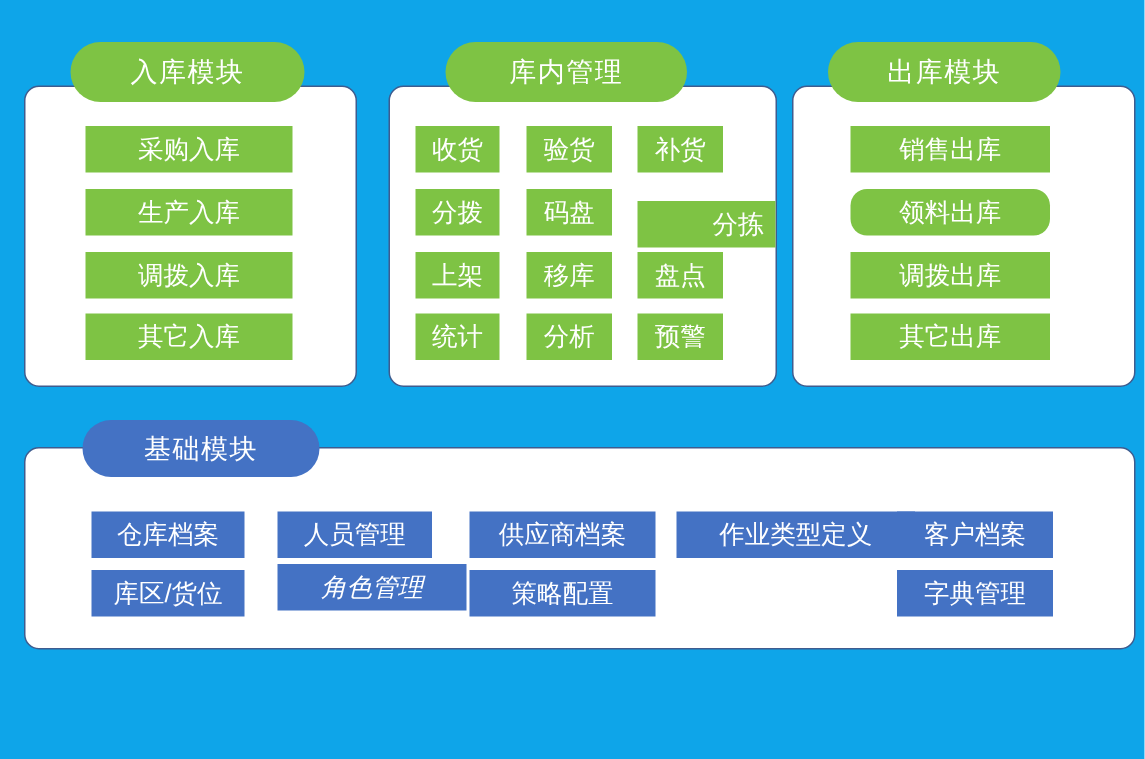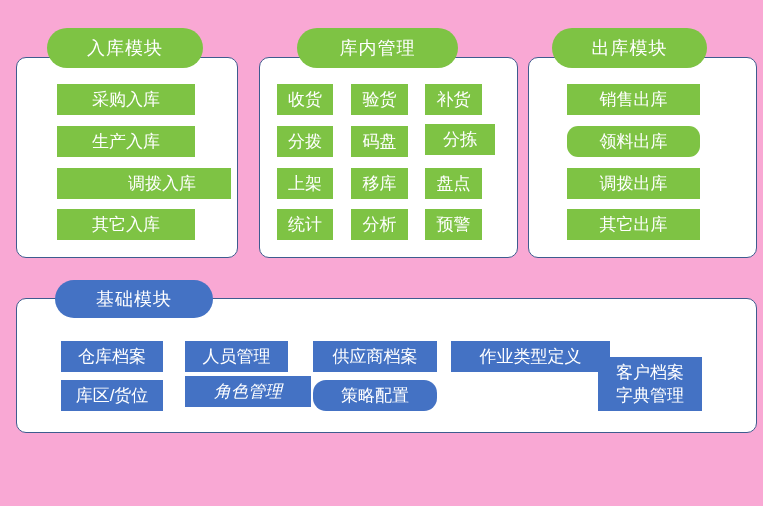--- a/index.html
+++ b/index.html
@@ -1,19 +1,19 @@
 <!DOCTYPE html>
 <html><head>
 <meta charset="utf-8">
 <style>
   html, body { margin: 0; padding: 0; background: #ffffff; }
   .canvas {
     position: relative;
     width: 763px; height: 506px;
-    background: #f9a8d4;
+    background: #0ea5e9;
     font-family: "Liberation Sans", sans-serif;
     overflow: hidden;
   }
   .panel {
     position: absolute;
     border: 1.5px solid #3E5C8F;
     border-radius: 10px;
     background: #ffffff;
     box-sizing: border-box;
   }
@@ -45,33 +45,33 @@
 <body>
 
 <div class="canvas">
 
   <div class="panel" style="left:16px; top:57px; width:222px; height:201px;"></div>
   <div class="pill green" style="left:47px; top:28px; width:156px; height:40px;">
     <span>入库模块</span>
   </div>
   <div class="item green" style="left:57px; top:84px;  width:138px; height:31px;">采购入库</div>
   <div class="item green" style="left:57px; top:126px; width:138px; height:31px;">生产入库</div>
-  <div class="item green" style="left:57px; top:168px; width:138px; height:31px;padding-left:36px;">调拨入库</div>
+  <div class="item green" style="left:57px; top:168px; width:138px; height:31px;">调拨入库</div>
   <div class="item green" style="left:57px; top:209px; width:138px; height:31px;">其它入库</div>
 
   <div class="panel" style="left:259px; top:57px; width:259px; height:201px;"></div>
   <div class="pill green" style="left:297px; top:28px; width:161px; height:40px;">
     <span>库内管理</span>
   </div>
   <div class="item green" style="left:277px; top:84px;  width:56px; height:31px;">收货</div>
   <div class="item green" style="left:351px; top:84px;  width:57px; height:31px;">验货</div>
   <div class="item green" style="left:425px; top:84px;  width:57px; height:31px;">补货</div>
   <div class="item green" style="left:277px; top:126px; width:56px; height:31px;font-family:Liberation Mono, monospace;">分拨</div>
   <div class="item green" style="left:351px; top:126px; width:57px; height:31px;">码盘</div>
-  <div class="item green" style="left:425px; top:124px; width:70px; height:31px;">分拣</div>
+  <div class="item green" style="left:425px; top:134px; width:50px; height:31px;padding-left:42px;">分拣</div>
   <div class="item green" style="left:277px; top:168px; width:56px; height:31px;">上架</div>
   <div class="item green" style="left:351px; top:168px; width:57px; height:31px;">移库</div>
   <div class="item green" style="left:425px; top:168px; width:57px; height:31px;">盘点</div>
   <div class="item green" style="left:277px; top:209px; width:56px; height:31px;">统计</div>
   <div class="item green" style="left:351px; top:209px; width:57px; height:31px;">分析</div>
   <div class="item green" style="left:425px; top:209px; width:57px; height:31px;">预警</div>
 
   <div class="panel" style="left:528px; top:57px; width:229px; height:201px;"></div>
   <div class="pill green" style="left:552px; top:28px; width:155px; height:40px;">
     <span>出库模块</span>
@@ -82,19 +82,19 @@
   <div class="item green" style="left:567px; top:168px; width:133px; height:31px;">调拨出库</div>
 
   <div class="panel" style="left:16px; top:298px; width:741px; height:135px;"></div>
   <div class="pill blue" style="left:55px; top:280px; width:158px; height:38px;">
     <span>基础模块</span>
   </div>
   <div class="item blue" style="left:61px;  top:341px; width:102px; height:31px;">仓库档案</div>
   <div class="item blue" style="left:185px; top:341px; width:103px; height:31px;">人员管理</div>
   <div class="item blue" style="left:313px; top:341px; width:124px; height:31px;">供应商档案</div>
   <div class="item blue" style="left:451px; top:341px; width:159px; height:31px;">作业类型定义</div>
-  <div class="item blue" style="left:598px; top:341px; width:104px; height:31px;margin-top:16px;">客户档案</div>
+  <div class="item blue" style="left:598px; top:341px; width:104px; height:31px;">客户档案</div>
   <div class="item blue" style="left:61px;  top:380px; width:102px; height:31px;">库区/货位</div>
   <div class="item blue" style="left:185px; top:376px; width:126px; height:31px;font-style:italic;">角色管理</div>
-  <div class="item blue" style="left:313px; top:380px; width:124px; height:31px;border-radius:13px;">策略配置</div>
+  <div class="item blue" style="left:313px; top:380px; width:124px; height:31px;">策略配置</div>
   <div class="item blue" style="left:598px; top:380px; width:104px; height:31px;">字典管理</div>
 
 </div>
 
 </body></html>

